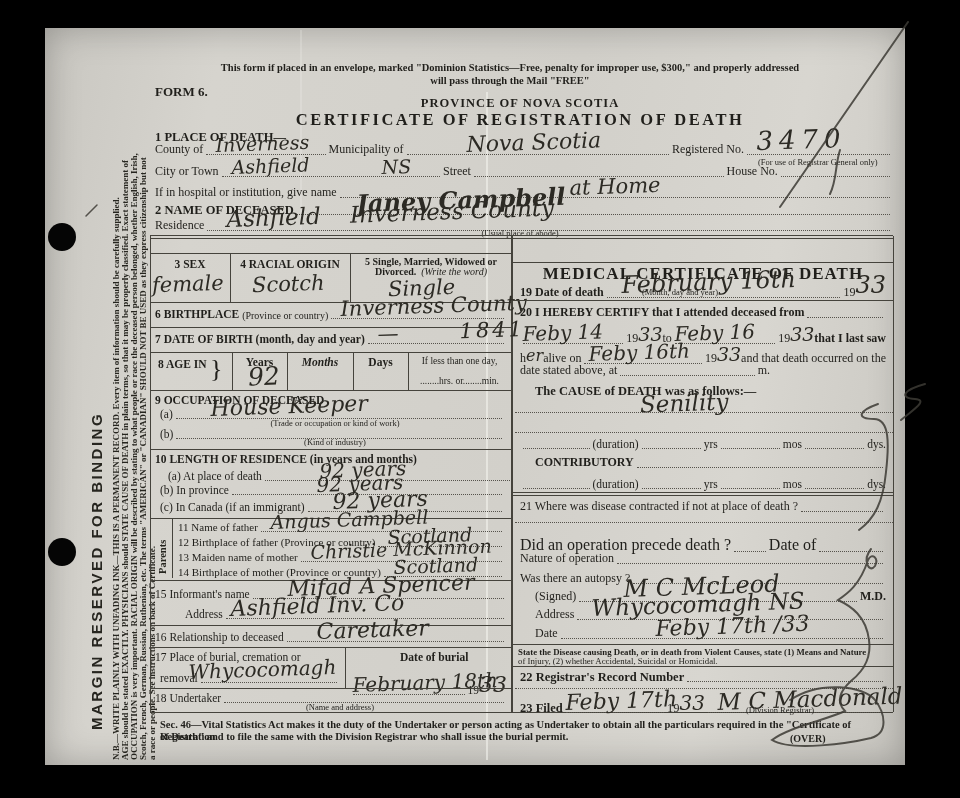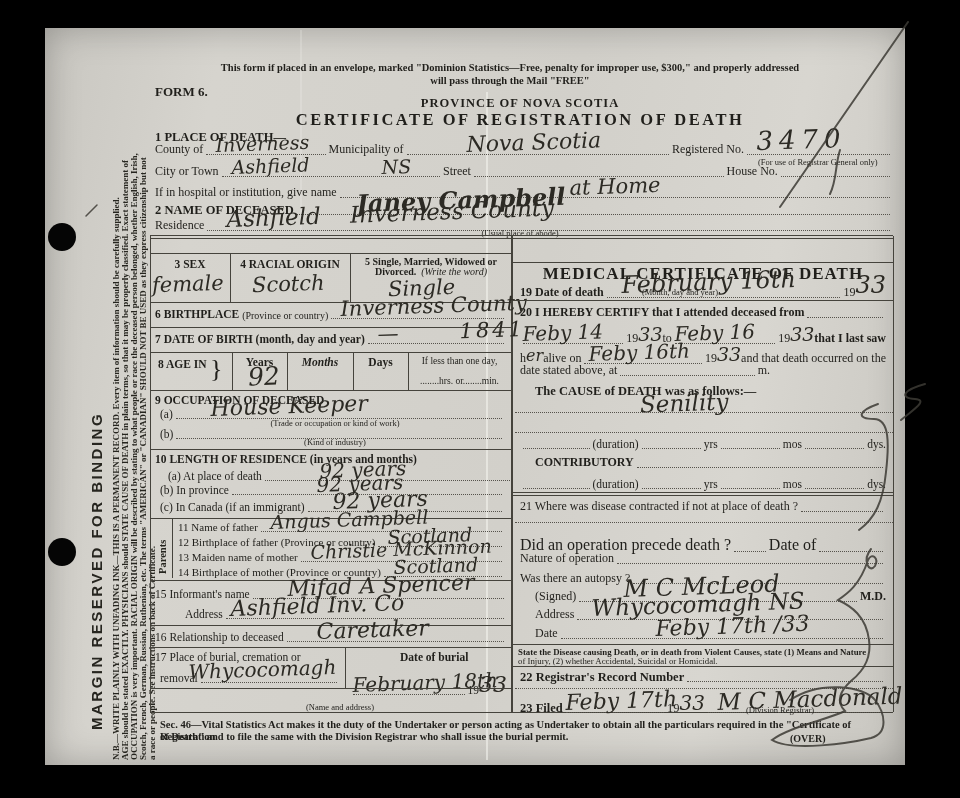--- a/index.html
+++ b/index.html
@@ -300,20 +300,24 @@
     </div>
   <div class="r" style="left:350px;top:672px;width:157px;font-size:11.5px;">
     <span class="dots">
         <span class="hw" style="left:0px;font-size:20px;">February 18th</span>
       </span>
     <span>19</span>
     <span class="hw2" style="font-size:22px;">33</span>
   </div>
   <div class="hline" style="left:150px;top:688px;width:361px;"></div>
 
+  <div class="r" style="left:155px;top:692px;width:352px;font-size:11.5px;">
+    <span>18 Undertaker</span>
+    <span class="dots"></span>
+  </div>
   <div class="r sm ctr" style="left:250px;top:703px;width:180px;">
       <span>(Name and address)</span>
     </div>
   <div class="hline" style="left:150px;top:712px;width:743px;"></div>
 
   <div class="r b ctr" style="left:513px;top:264px;width:380px;font-size:17px;letter-spacing:1px;text-align:right;">
     <span>MEDICAL CERTIFICATE OF DEATH</span>
   </div>
   <div class="hline" style="left:513px;top:262px;width:380px;"></div>
 

